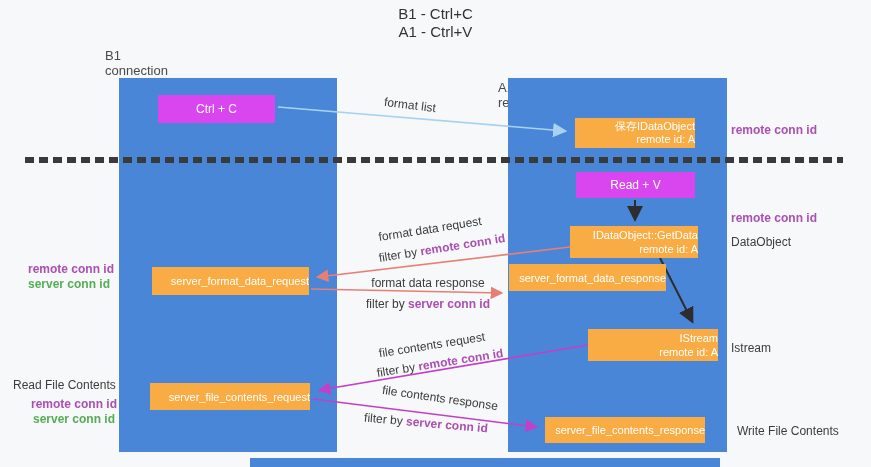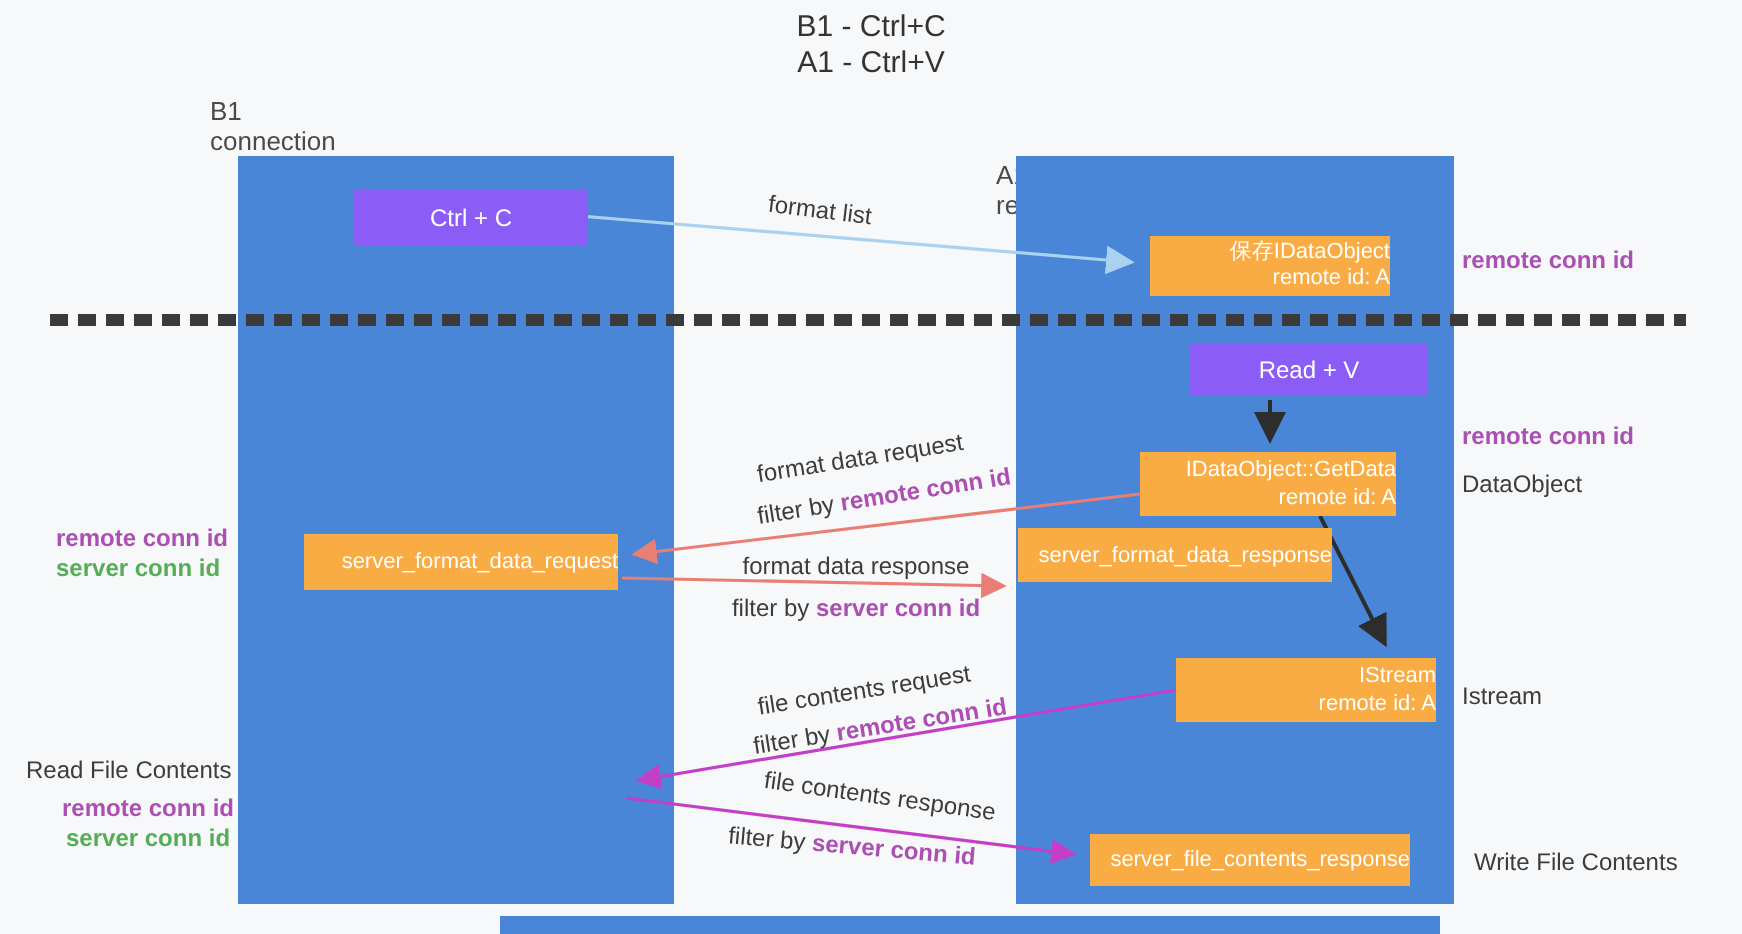--- a/index.html
+++ b/index.html
@@ -10,21 +10,21 @@
     color:#3c3c3c;
   }
   .abs{position:absolute;}
   .title-line{left:0; width:871px; text-align:center; font-size:15px; color:#333;}
   .lane{background:#4a86d8;}
   .lane-header{text-align:left; font-size:13px; color:#4a4a4a; line-height:15px;}
   .box{
     display:flex; flex-direction:column; align-items:center; justify-content:center;
     color:#fff; font-size:12px; text-align:center; line-height:14px;
   }
-  .box.green{background:#8b5cf6;margin-left:19px;}
+  .box.green{background:#d946ef;}
   .box.orange{background:#f9ab44;}
   .box.small{font-size:11px;align-items:flex-end;}
   .lbl{font-size:12px; white-space:nowrap;}
   .purple{color:#ab4fb3; font-weight:bold;}
   .greent{color:#55ad55; font-weight:bold;}
   .dark{color:#3c3c3c;}
   .flow{font-size:12px; text-align:center; white-space:nowrap; color:#3c3c3c;}
   .dashed-line{
     height:6px;
     background:repeating-linear-gradient(90deg,#3a3a3a 0 9px,transparent 9px 14px);
@@ -102,20 +102,23 @@
 
   <div class="abs box orange small" style="left:509px; top:264px; width:157px; height:27px;">
     <span>server_format_data_response</span>
   </div>
 
   <div class="abs box orange small" style="left:588px; top:329px; width:130px; height:32px; line-height:14px;">
     <span>IStream</span>
     <span>remote id: A</span>
   </div>
 
+  <div class="abs box orange small" style="left:150px; top:383px; width:160px; height:27px;">
+    <span>server_file_contents_request</span>
+  </div>
 
   <div class="abs box orange small" style="left:545px; top:417px; width:160px; height:26px;">
     <span>server_file_contents_response</span>
   </div>
 
   <div class="abs lbl purple" style="left:731px; top:123px;">remote conn id</div>
   <div class="abs lbl purple" style="left:731px; top:211px;">remote conn id</div>
   <div class="abs lbl dark" style="left:731px; top:235px;">DataObject</div>
   <div class="abs lbl dark" style="left:731px; top:341px;">Istream</div>
   <div class="abs lbl dark" style="left:737px; top:424px;">Write File Contents</div>

